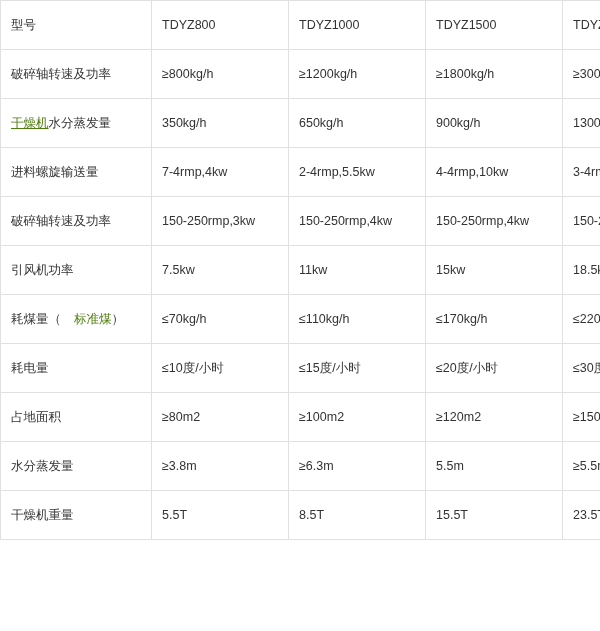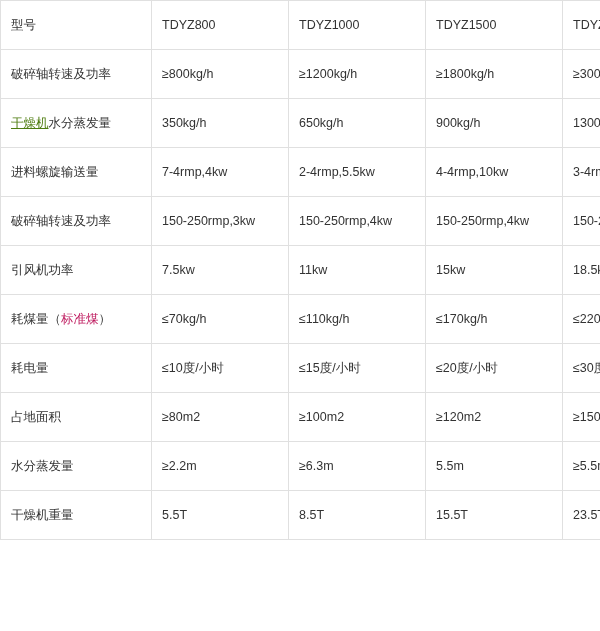--- a/index.html
+++ b/index.html
@@ -34,21 +34,22 @@
     width: 131px;
   }
   .col-val {
     width: 117px;
   }
   .link {
     color: #4d7c0f;
     text-decoration: underline;
   }
   .link-red {
-    color: #be185d;
+    color: #4d7c0f;
+    margin-left: 13px;
   }
 </style>
 </head>
 <body>
 
 <table class="spec-table">
   <tbody>
     <tr>
       <td class="col-label">型号</td>
       <td class="col-val">TDYZ800</td>
@@ -107,21 +108,21 @@
     </tr>
     <tr>
       <td class="col-label"><span>占地面积</span></td>
       <td class="col-val">≥80m2</td>
       <td class="col-val">≥100m2</td>
       <td class="col-val">≥120m2</td>
       <td class="col-val">≥150m2</td>
     </tr>
     <tr>
       <td class="col-label"><span>水分蒸发量</span></td>
-      <td class="col-val">≥2.2m</td>
+      <td class="col-val">≥3.8m</td>
       <td class="col-val">≥6.3m</td>
       <td class="col-val">5.5m</td>
       <td class="col-val">≥5.5m</td>
     </tr>
     <tr>
       <td class="col-label"><span>干燥机重量</span></td>
       <td class="col-val">5.5T</td>
       <td class="col-val">8.5T</td>
       <td class="col-val">15.5T</td>
       <td class="col-val">23.5T</td>

